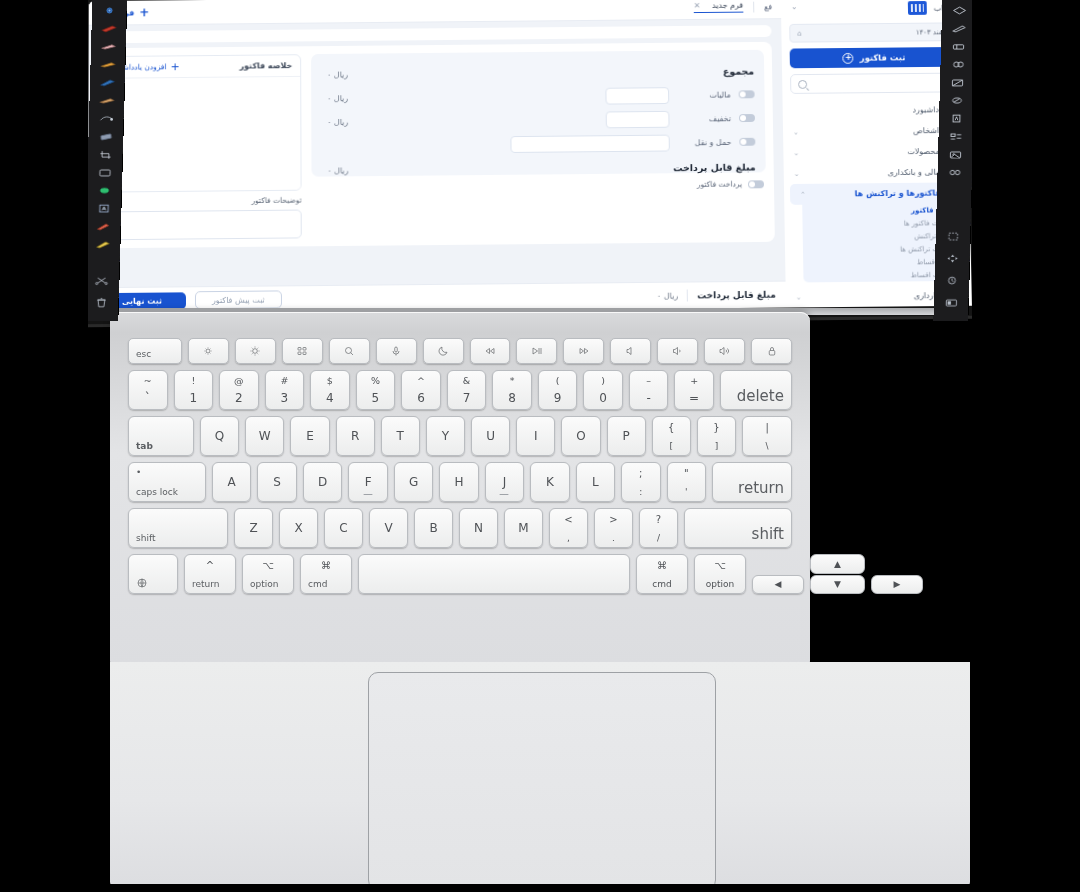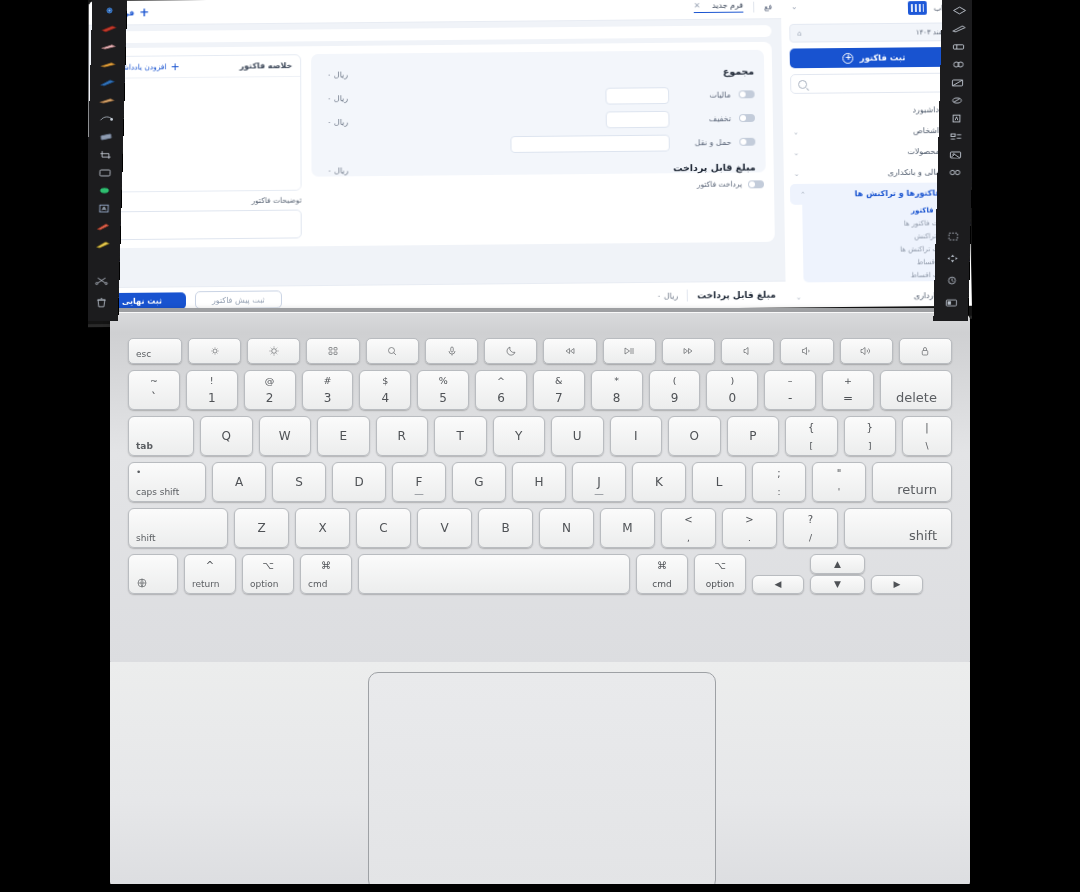--- a/index.html
+++ b/index.html
@@ -143,38 +143,38 @@
   .rail{position:absolute;top:-10px;background:#1c1c1e;width:34px;height:330px;z-index:6;}
   .rail.left{left:88px;transform:skewX(-1.6deg);}
   .rail.right{left:938px;transform:skewX(-1.6deg);}
   .rail-inner{display:flex;flex-direction:column;align-items:center;gap:6px;padding-top:14px;}
   .tool{width:20px;height:12px;display:flex;align-items:center;justify-content:center;}
   .tool svg{width:17px;height:11px;display:block;}
   .rail-bottom{position:absolute;bottom:12px;left:0;right:0;display:flex;
                flex-direction:column;align-items:center;gap:10px;}
 
   
-  .kb-base{position:absolute;left:110px;top:312px;width:860px;height:352px;
+  .kb-base{position:absolute;left:110px;top:312px;width:700px;height:352px;
            background:linear-gradient(180deg,#d9dadc 0%,#cfd0d2 6%,#e3e4e6 40%,#dcdde0 100%);
            border-radius:9px 9px 3px 3px;
            box-shadow:0 1px 0 rgba(255,255,255,.8) inset, 0 -2px 6px rgba(0,0,0,.25);}
   .kb-lip{position:absolute;left:112px;top:308px;width:856px;height:7px;
           background:linear-gradient(180deg,#a9abae,#d4d5d8);border-radius:6px 6px 0 0;}
 
   .kb-rows{position:absolute;left:0;right:0;top:26px;display:flex;flex-direction:column;gap:6px;
            padding:0 18px;box-sizing:border-box;}
   .kb-row{display:flex;gap:6px;}
   .key{background:linear-gradient(180deg,#fbfbfb,#eceded);
         border:1px solid #b9bcc0;border-radius:6px;position:relative;
         box-shadow:0 1px 1.5px rgba(0,0,0,.22);
         display:flex;align-items:center;justify-content:center;
         color:#4f5256;font-size:12px;flex:1 1 0;height:40px;box-sizing:border-box;}
   .key.fn{height:26px;font-size:10px;border-radius:5px;}
   .key .lbl-bl{position:absolute;left:7px;bottom:4px;font-size:9px;color:#5a5d61;}
-  .key .lbl-br{position:absolute;right:14px;bottom:4px;font-size:13px;color:#5a5d61;}
+  .key .lbl-br{position:absolute;right:7px;bottom:4px;font-size:15px;color:#5a5d61;}
   .key .lbl-tl{position:absolute;left:7px;top:4px;font-size:9px;color:#5a5d61;}
   .key .num-top{position:absolute;top:4px;left:50%;transform:translateX(-50%);font-size:9.5px;}
   .key .num-bot{position:absolute;bottom:4px;left:50%;transform:translateX(-50%);font-size:12px;}
   .key .ctr-top{position:absolute;top:5px;left:50%;transform:translateX(-50%);font-size:10px;}
   .key .ctr-bot{position:absolute;bottom:4px;left:50%;transform:translateX(-50%);font-size:9px;}
   .key.homing:after{content:"";position:absolute;bottom:6px;left:50%;transform:translateX(-50%);
         width:9px;height:1.5px;background:#9fa3a8;border-radius:1px;}
   .key svg{width:14px;height:14px;stroke:#56595d;fill:none;stroke-width:1.3;}
   .key.fn svg{width:12px;height:12px;}
 
@@ -783,21 +783,21 @@
           </div>
         <div class="key g-backsl">
             <span class="ctr-top">|</span>
             <span class="ctr-bot">\</span>
           </div>
       </div>
 
       <div class="kb-row">
         <div class="key g-caps">
           <span class="lbl-tl">•</span>
-          <span class="lbl-bl">caps shift</span>
+          <span class="lbl-bl">caps lock</span>
         </div>
         <div class="key">
             <span>A</span>
           </div>
         <div class="key">
             <span>S</span>
           </div>
         <div class="key">
             <span>D</span>
           </div>

